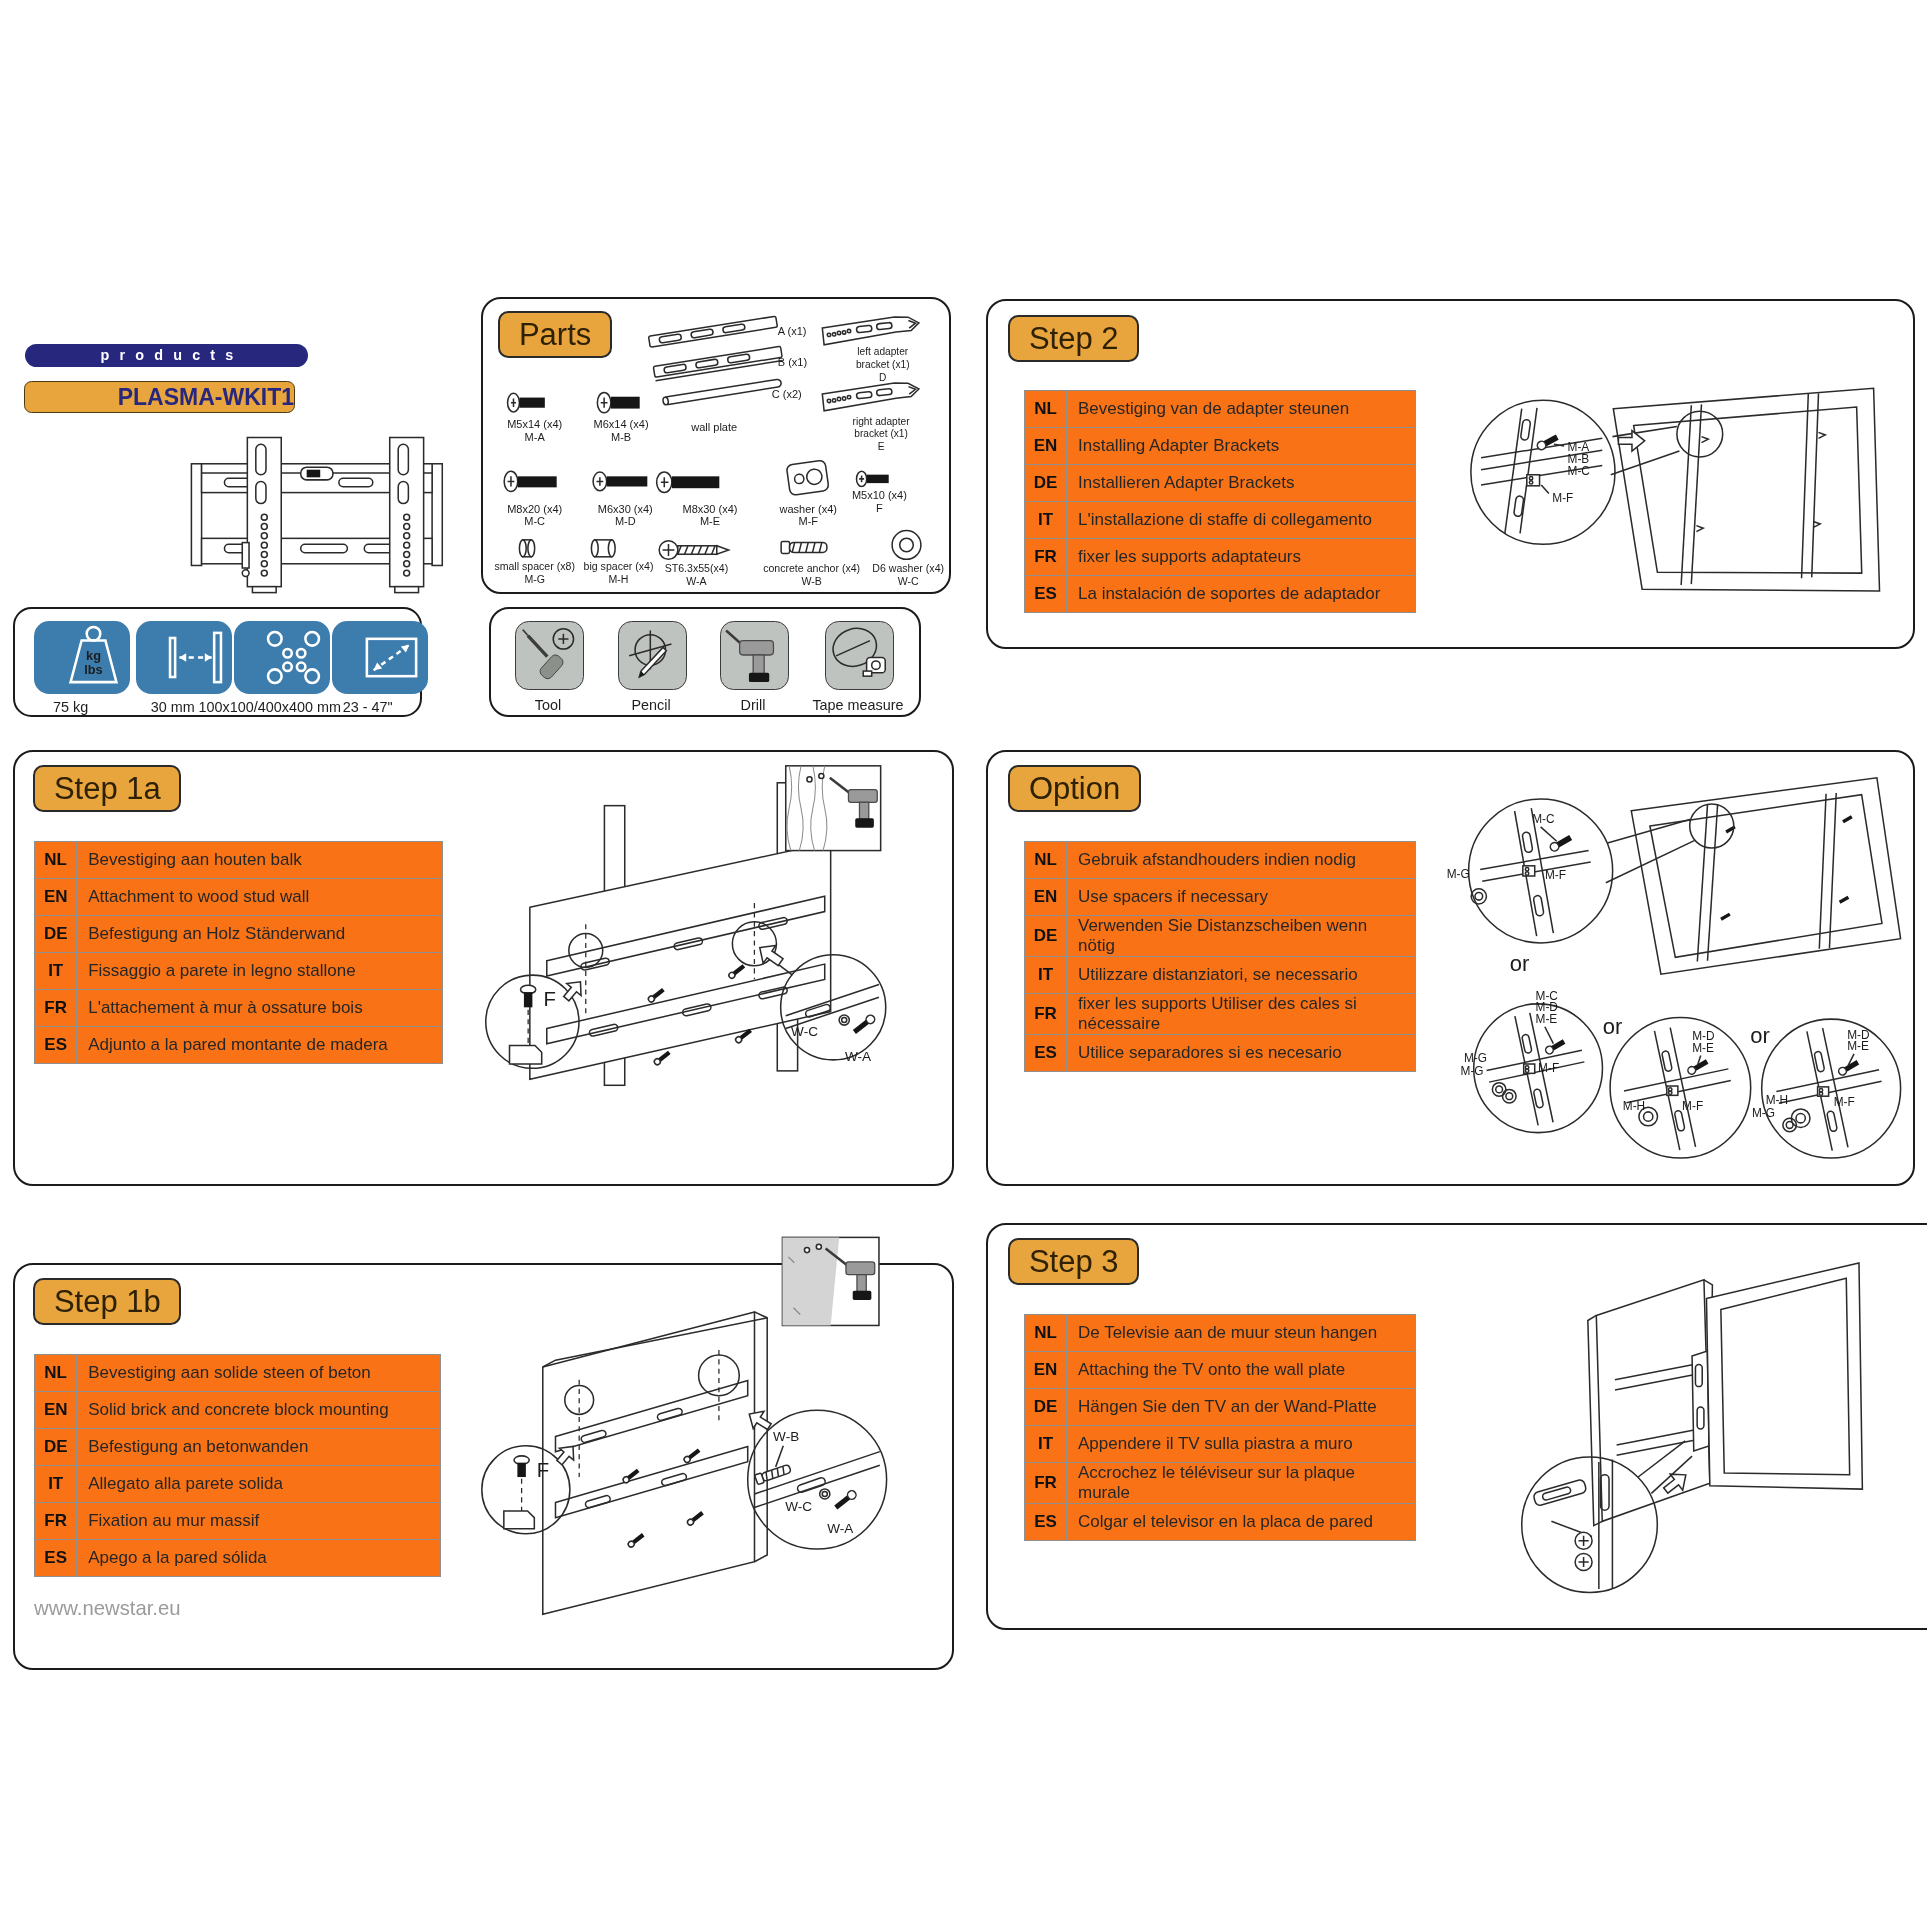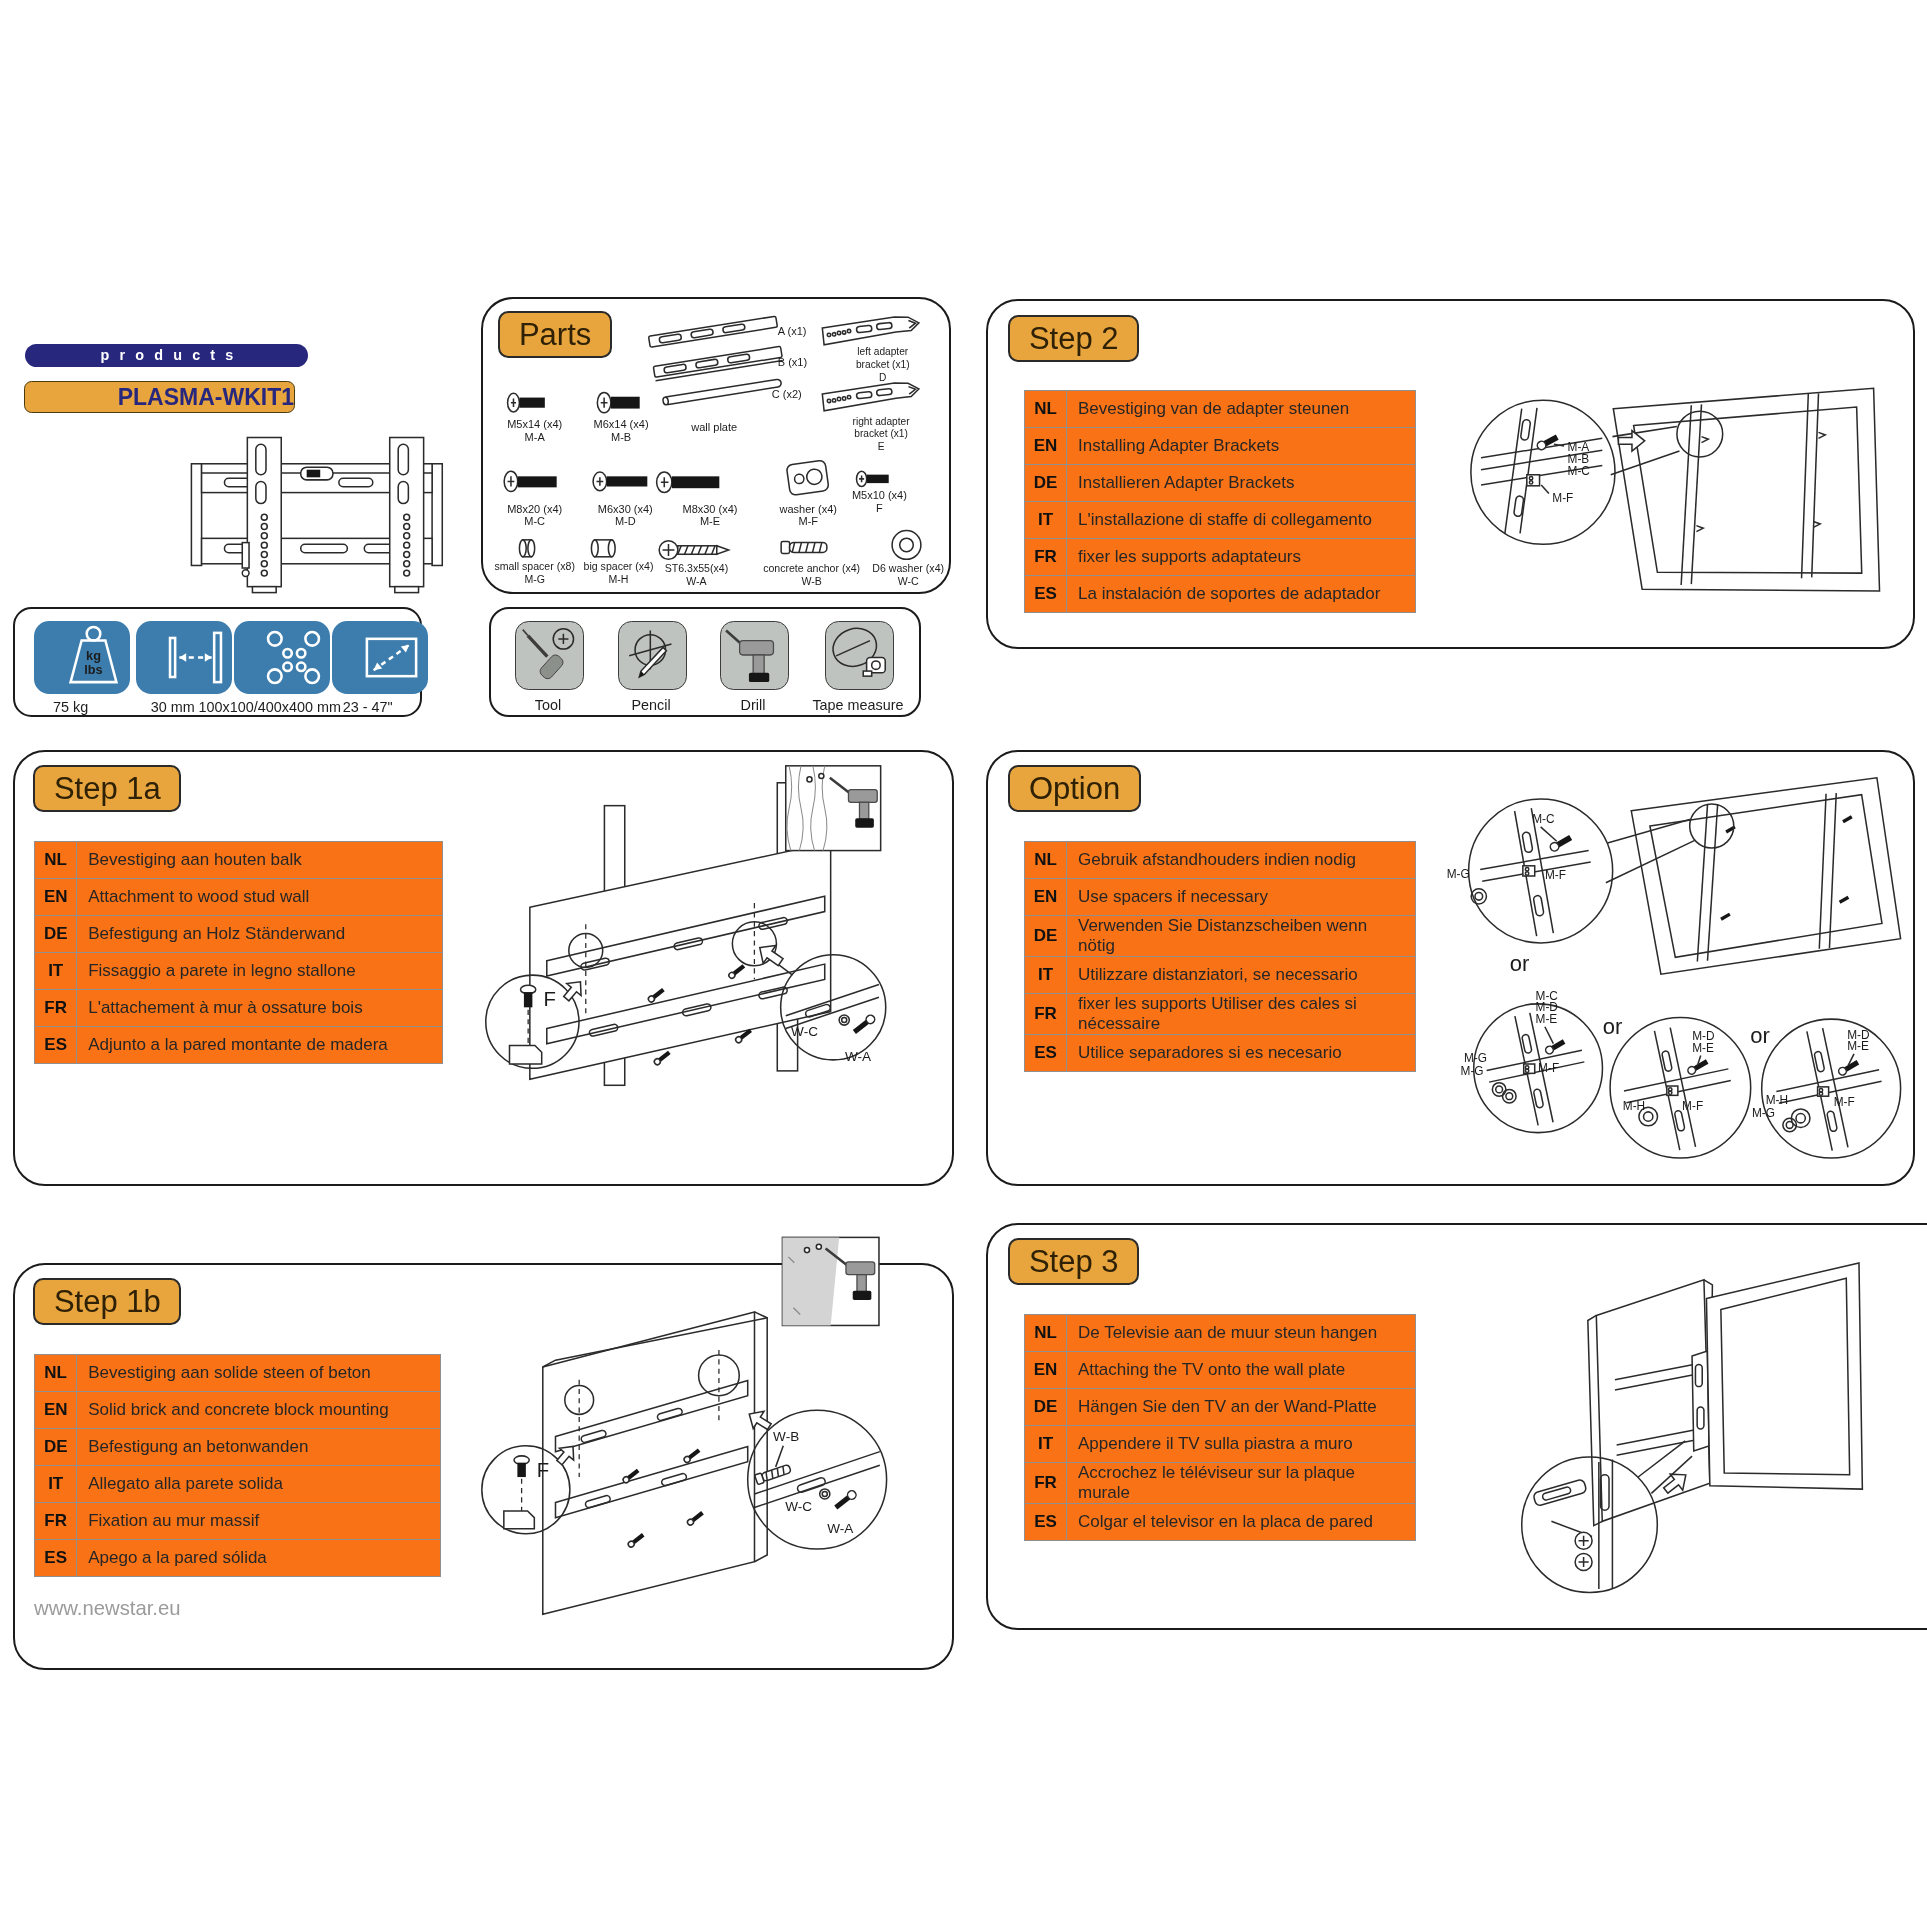--- a/index.html
+++ b/index.html
@@ -1,18 +1,18 @@
 <!DOCTYPE html>
 <html style="font-size:13.6px"><head>
 <meta charset="utf-8">
 <style>
   html,body{margin:0;padding:0;background:#fff;}
   #canvas{position:relative;width:1927px;height:1927px;background:#fff;overflow:hidden;
           font-family:"Liberation Sans",sans-serif;}
-  .panel{position:absolute;border:2.5px solid #1b1b1b;border-radius:32px;background:#fff;box-sizing:border-box;}
+  .panel{position:absolute;border:2.5px solid #1b1b1b;border-radius:20px;background:#fff;box-sizing:border-box;}
   .badge{position:absolute;background:#e8a53d;border:2.5px solid #2a2a2a;border-radius:10.2px;
          color:#2f2105;font-size:31px;line-height:1;padding:6px 18.6px;white-space:nowrap;}
   .lang-table{position:absolute;border-collapse:collapse;background:#f97316;}
   .lang-table td{border:1.7px solid #8f8f8f;height:34px;font-size:17px;color:#262626;}
   td.lang{width:39px;text-align:center;font-weight:bold;color:#111;}
   td.txt{padding:0 6.8px 0 11px;}
   .logo{position:absolute;left:24px;top:285px;width:322px;line-height:1;}
   .logo-line{font-size:64px;font-style:italic;font-weight:bold;letter-spacing:-2.5px;white-space:nowrap;}
   .nw{color:#28277e;}
   .st{color:#fff;text-shadow:-2.5px -2.5px 0 #28277e,2.5px -2.5px 0 #28277e,-2.5px 2.5px 0 #28277e,2.5px 2.5px 0 #28277e;}

